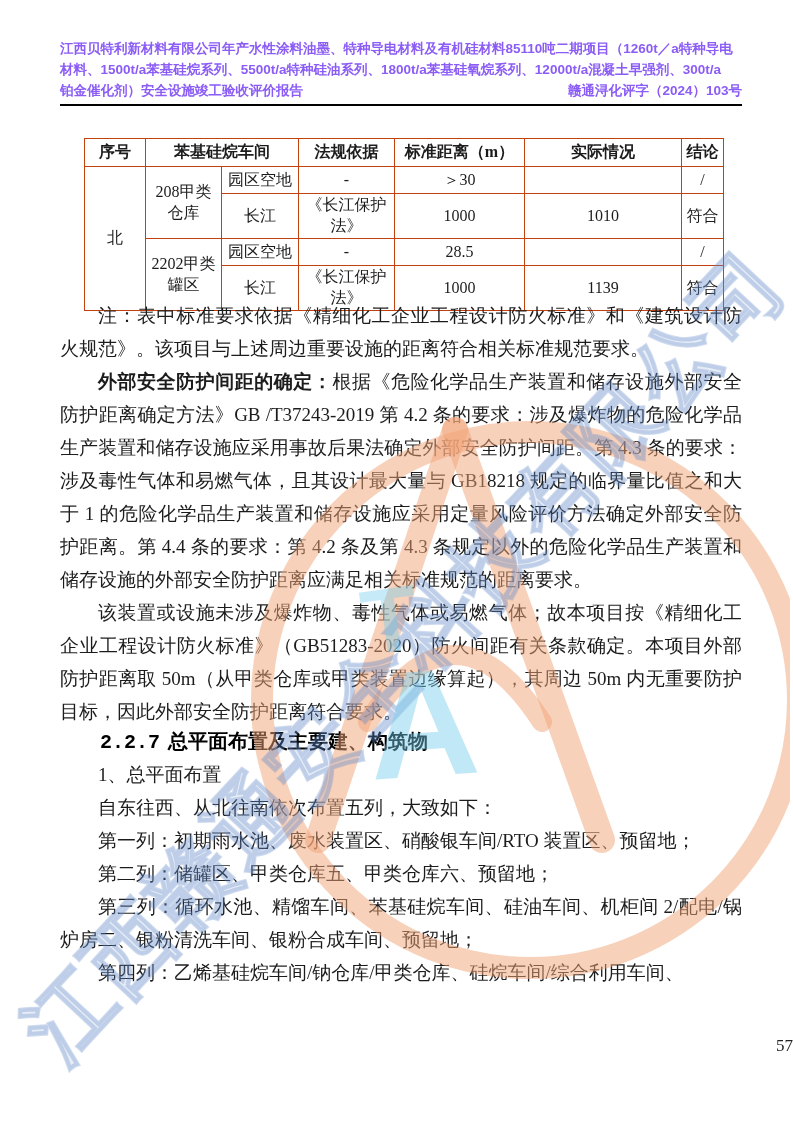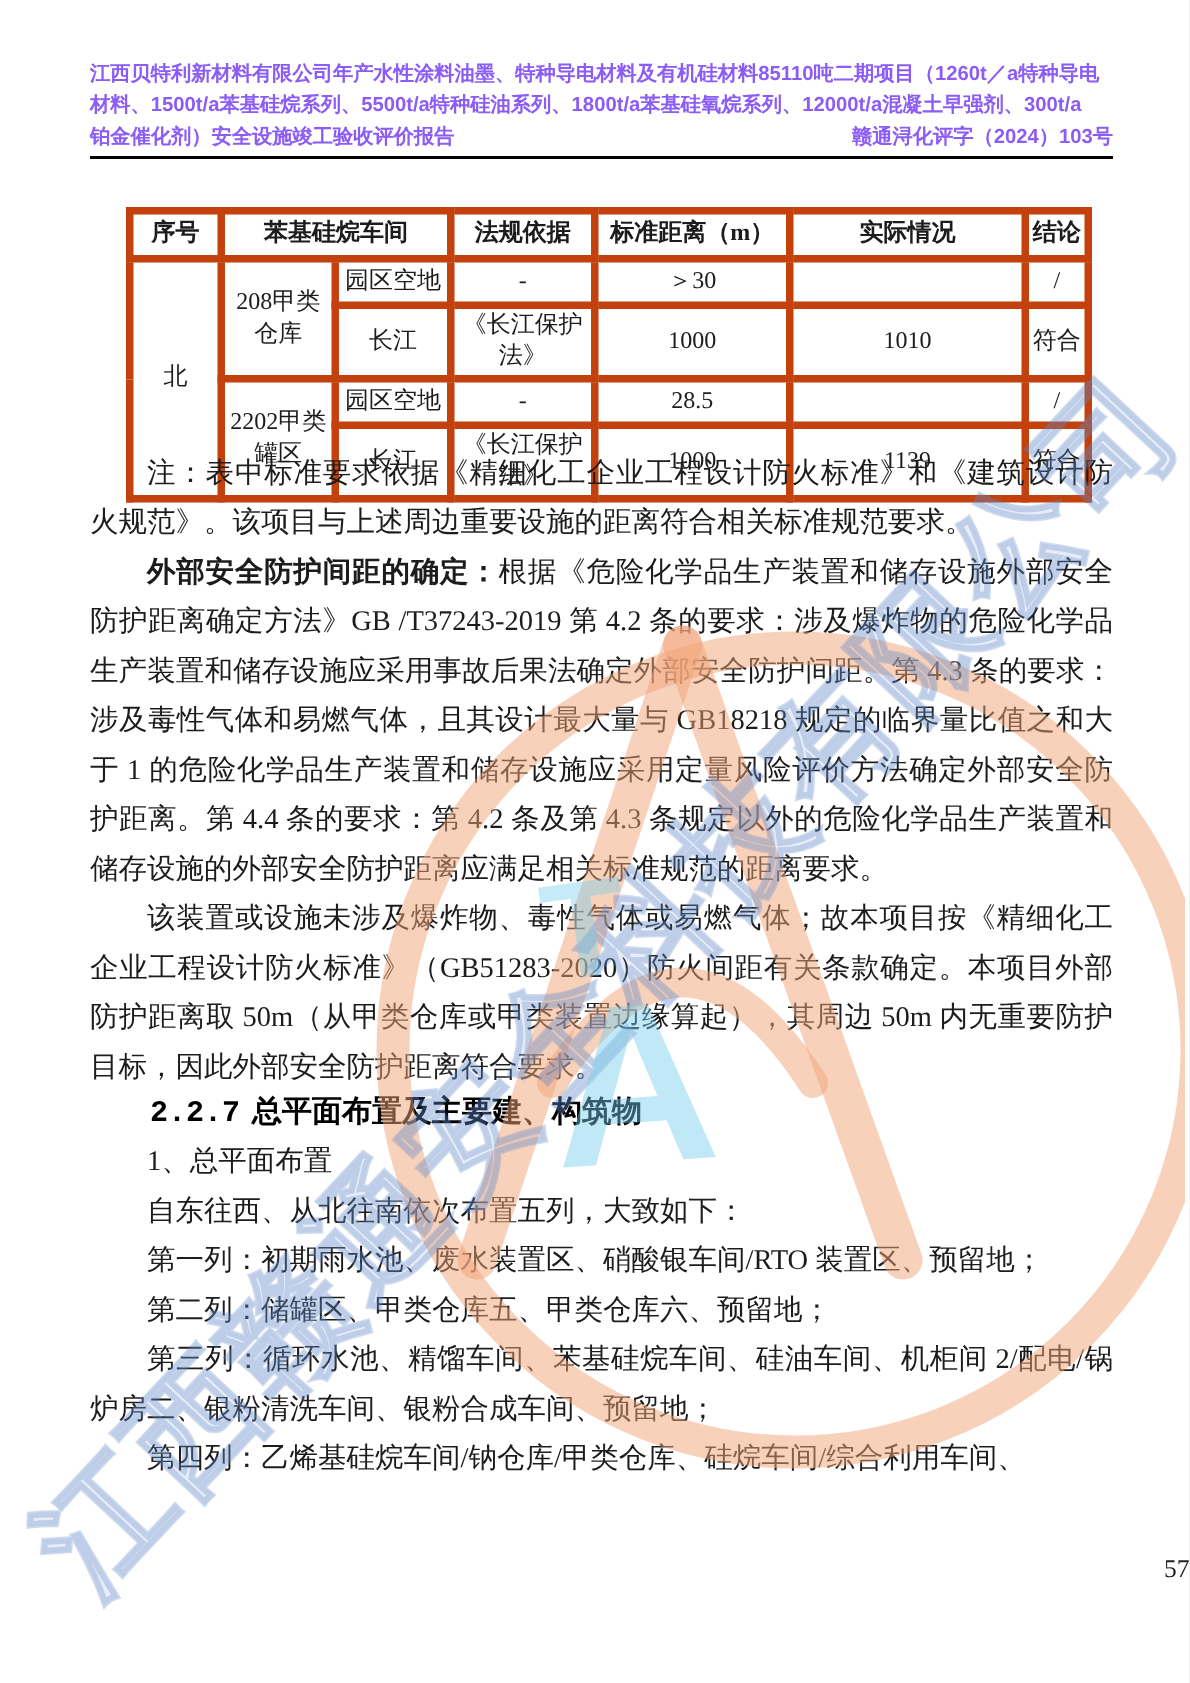--- a/index.html
+++ b/index.html
@@ -21,21 +21,21 @@
     position:absolute;left:60px;top:104px;width:682px;height:0;
     border-top:2px solid #000;
   }
   
   table.dist{
     position:absolute;left:84px;top:138px;width:639px;
     border-collapse:collapse;table-layout:fixed;
     font-size:16px;line-height:1.3;
   }
   table.dist td{
-    border:5px solid #c2410c;text-align:center;vertical-align:middle;
+    border:1px solid #c2410c;text-align:center;vertical-align:middle;
     padding:0 2px;overflow:hidden;
   }
   table.dist tr.hrow td{font-weight:bold;height:27px;}
   table.dist tr.rs td{height:26px;}
   table.dist tr.rt td{height:44px;}
   
   .content{
     position:absolute;left:60px;top:299px;width:682px;
     font-size:19px;line-height:33px;text-align:justify;z-index:1;
   }

